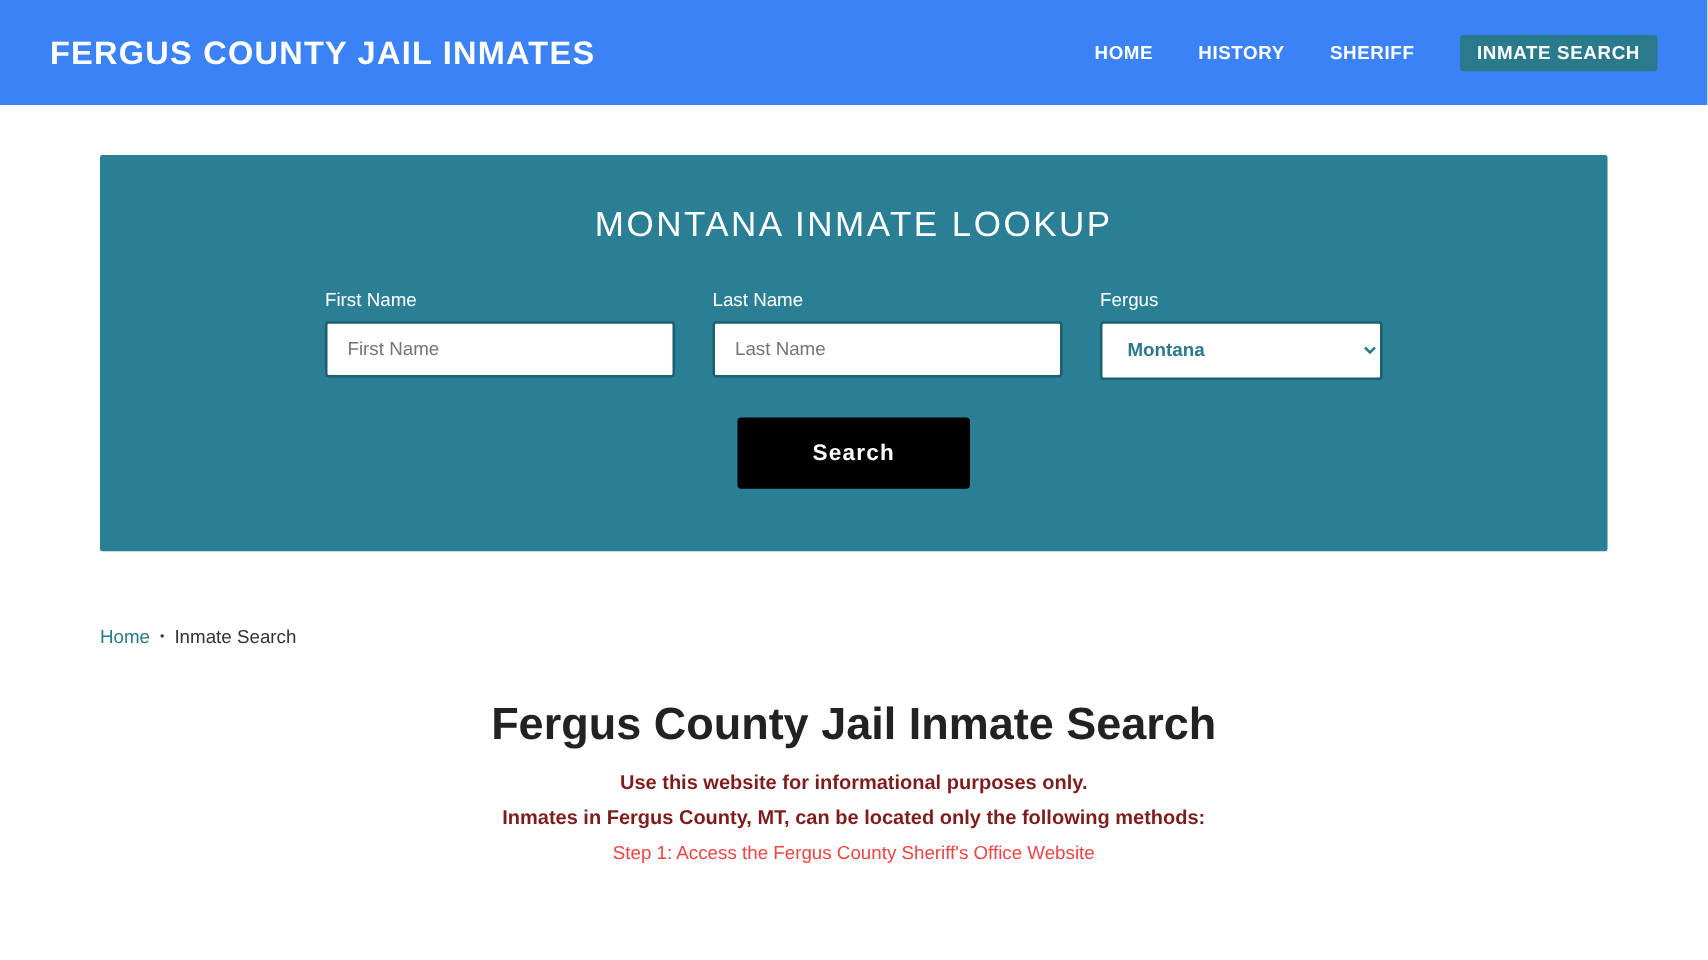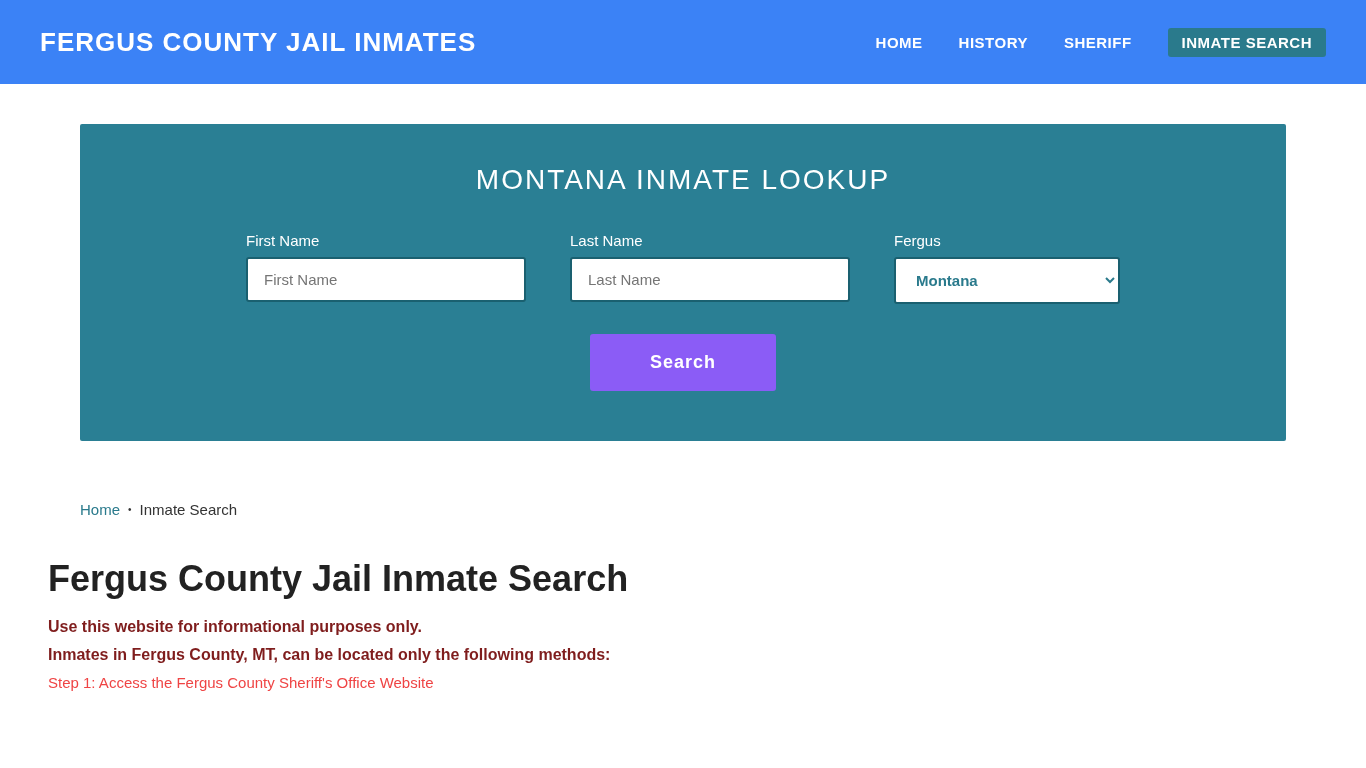--- a/index.html
+++ b/index.html
@@ -68,21 +68,21 @@
       color: #fff;
       font-size: 28px;
       font-weight: 400;
       letter-spacing: 2px;
       text-transform: uppercase;
       margin-bottom: 36px;
     }
 
     .form-row {
       display: flex;
-      gap: 44px;
+      gap: 30px;
       justify-content: center;
       margin-bottom: 30px;
     }
 
     .form-group {
       display: flex;
       flex-direction: column;
       gap: 8px;
     }
 
@@ -112,21 +112,21 @@
       color: #2a7a8c;
       font-weight: 600;
     }
 
     .search-btn-row {
       display: flex;
       justify-content: center;
     }
 
     .search-button {
-      background: #8b5cf6;
+      background: #000000;
       color: #fff;
       border: none;
       padding: 18px 60px;
       font-size: 18px;
       font-weight: 700;
       letter-spacing: 1px;
       border-radius: 3px;
       cursor: pointer;
     }
 
@@ -149,20 +149,21 @@
       font-size: 10px;
     }
 
     .breadcrumb-current {
       color: #333;
     }
 
     
     .main-content {
       padding: 20px 48px 40px;
+      text-align: center;
     }
 
     .page-title {
       font-size: 36px;
       font-weight: 800;
       color: #222;
       margin-bottom: 18px;
     }
 
     .info-text {

